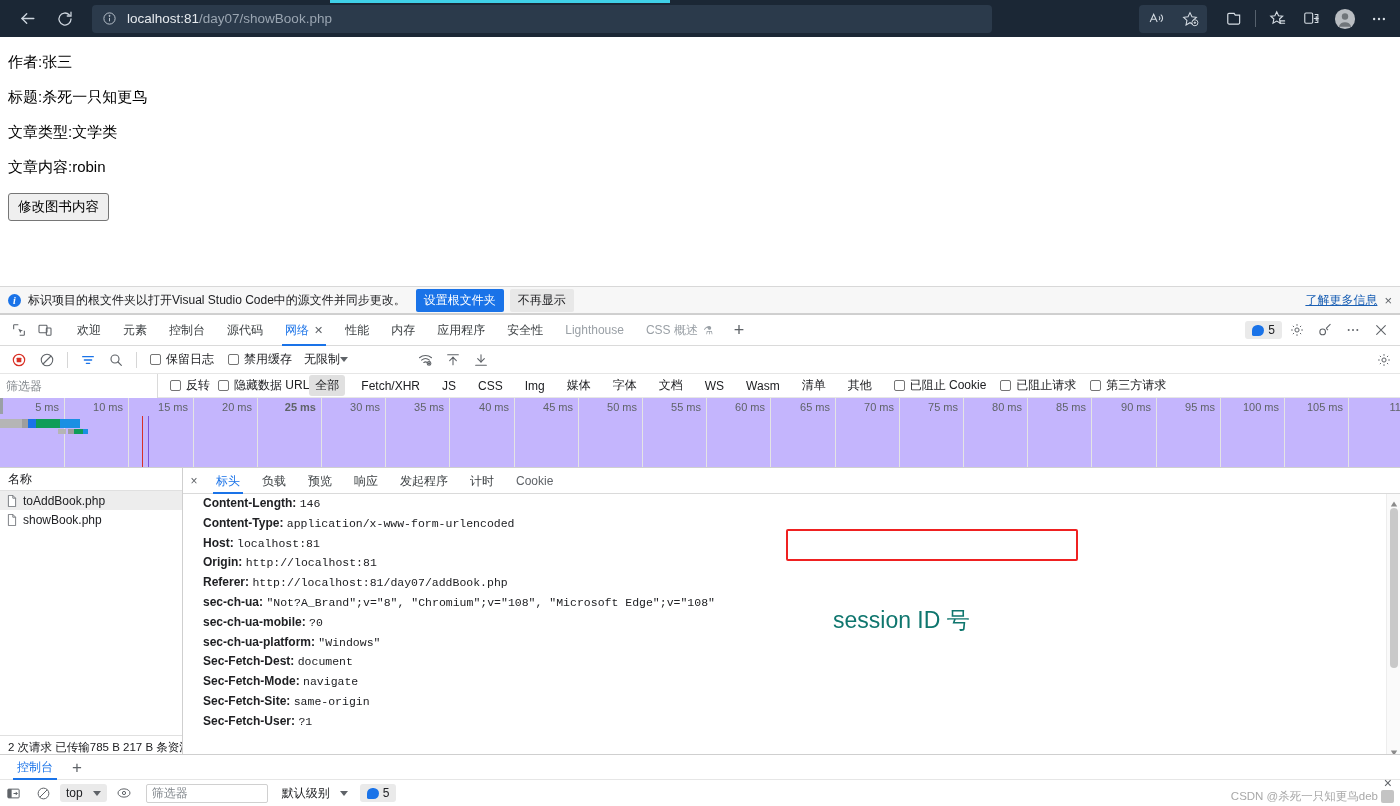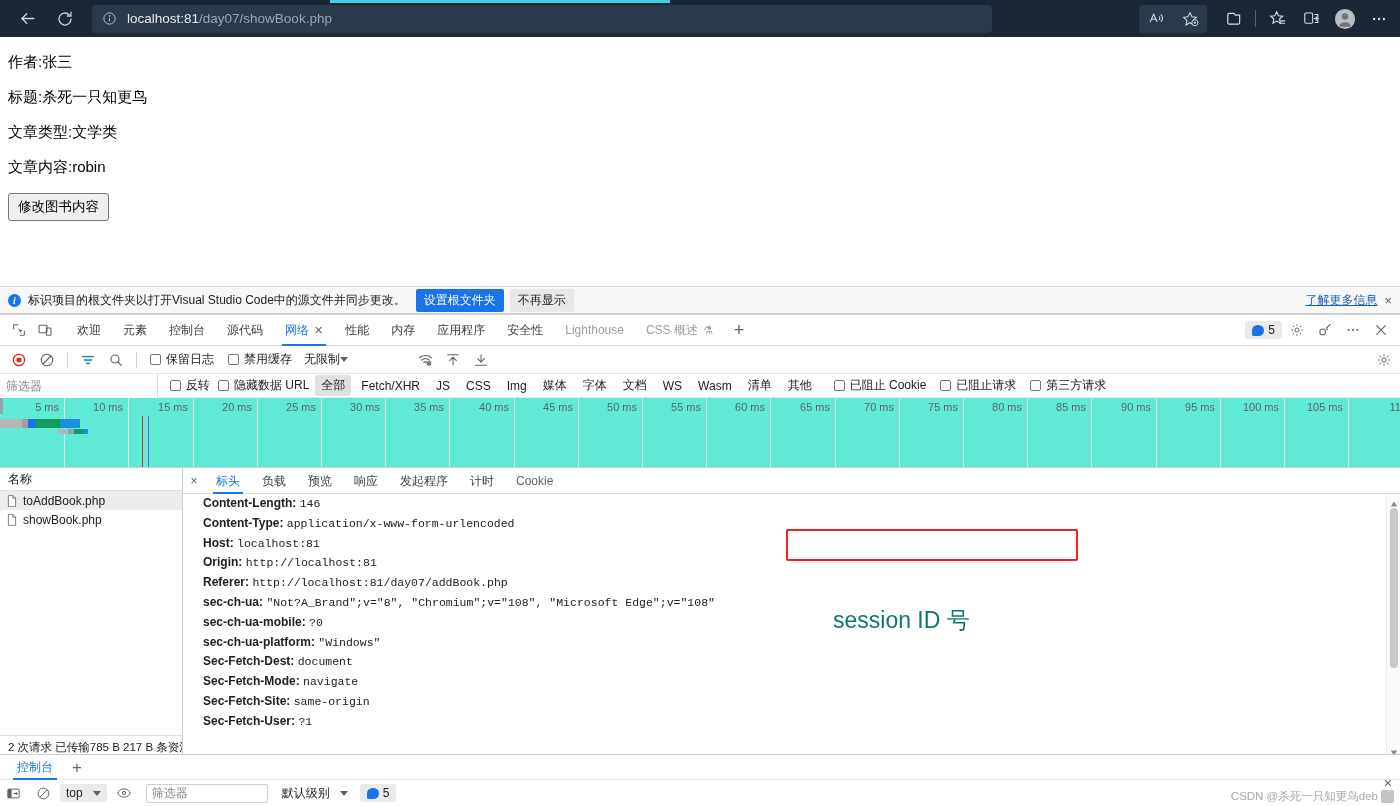--- a/index.html
+++ b/index.html
@@ -149,28 +149,28 @@
     height: 24px; display: flex; align-items: center; border-bottom: 1px solid #e6e6e6;
     font-size: 12px; color: #202124; position: relative;
   }
   .filter-input {
     width: 158px; height: 24px; border: none; border-right: 1px solid #dadada;
     outline: none; padding: 0 6px; font-size: 12px; color: #202124;
     font-family: "Liberation Sans", sans-serif; background: #fff;
   }
   .filter-input::placeholder { color: #80868b; }
   .fil-check { display: flex; align-items: center; gap: 5px; margin-left: 8px; cursor: pointer; }
-  .type-list { display: flex; align-items: center; gap: 4px; margin-left: 6px; }
+  .type-list { display: flex; align-items: center; gap: 10px; margin-left: 0; }
   .type-item { padding: 2px 6px; border-radius: 3px; cursor: pointer; white-space: nowrap; }
   .type-item.active { background: #e0e0e0; font-weight: normal; }
   .blk-checks { display: flex; align-items: center; gap: 14px; margin-left: 16px; }
 
   
   .dt-overview {
-    height: 70px; border-bottom: 1px solid #cfcfcf; position: relative; background: #5eead4;
+    height: 70px; border-bottom: 1px solid #cfcfcf; position: relative; background: #c4b5fd;
     overflow: hidden;
   }
   .tl-ruler { position: absolute; top: 0; left: 0; right: 0; height: 70px; }
   .tl-tick {
     position: absolute; top: 0; bottom: 0; width: 1px; background: #e4e4e4;
   }
   .tl-label {
     position: absolute; top: 3px; font-size: 11px; color: #5f6368; transform: translateX(-100%);
     padding-right: 5px; white-space: nowrap;
   }
@@ -544,21 +544,21 @@
       <div class="tl-ruler" id="tl-ruler">
           <div class="tl-tick" style="left: 64px;"></div>
           <div class="tl-label" style="left: 64px;">5 ms</div>
           <div class="tl-tick" style="left: 128px;"></div>
           <div class="tl-label" style="left: 128px;">10 ms</div>
           <div class="tl-tick" style="left: 193px;"></div>
           <div class="tl-label" style="left: 193px;">15 ms</div>
           <div class="tl-tick" style="left: 257px;"></div>
           <div class="tl-label" style="left: 257px;">20 ms</div>
           <div class="tl-tick" style="left: 321px;"></div>
-          <div class="tl-label" style="left: 321px;">25 ms</div>
+          <div class="tl-label" style="left: 321px; font-weight: bold;">25 ms</div>
           <div class="tl-tick" style="left: 385px;"></div>
           <div class="tl-label" style="left: 385px;">30 ms</div>
           <div class="tl-tick" style="left: 449px;"></div>
           <div class="tl-label" style="left: 449px;">35 ms</div>
           <div class="tl-tick" style="left: 514px;"></div>
           <div class="tl-label" style="left: 514px;">40 ms</div>
           <div class="tl-tick" style="left: 578px;"></div>
           <div class="tl-label" style="left: 578px;">45 ms</div>
           <div class="tl-tick" style="left: 642px;"></div>
           <div class="tl-label" style="left: 642px;">50 ms</div>

